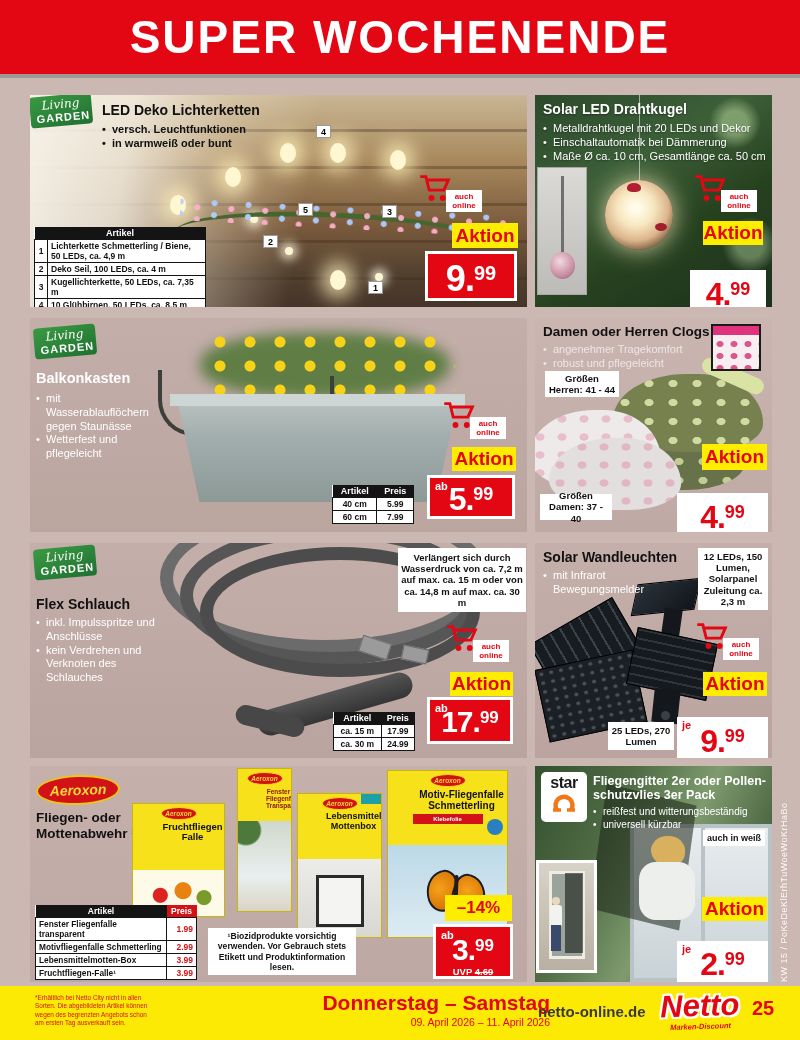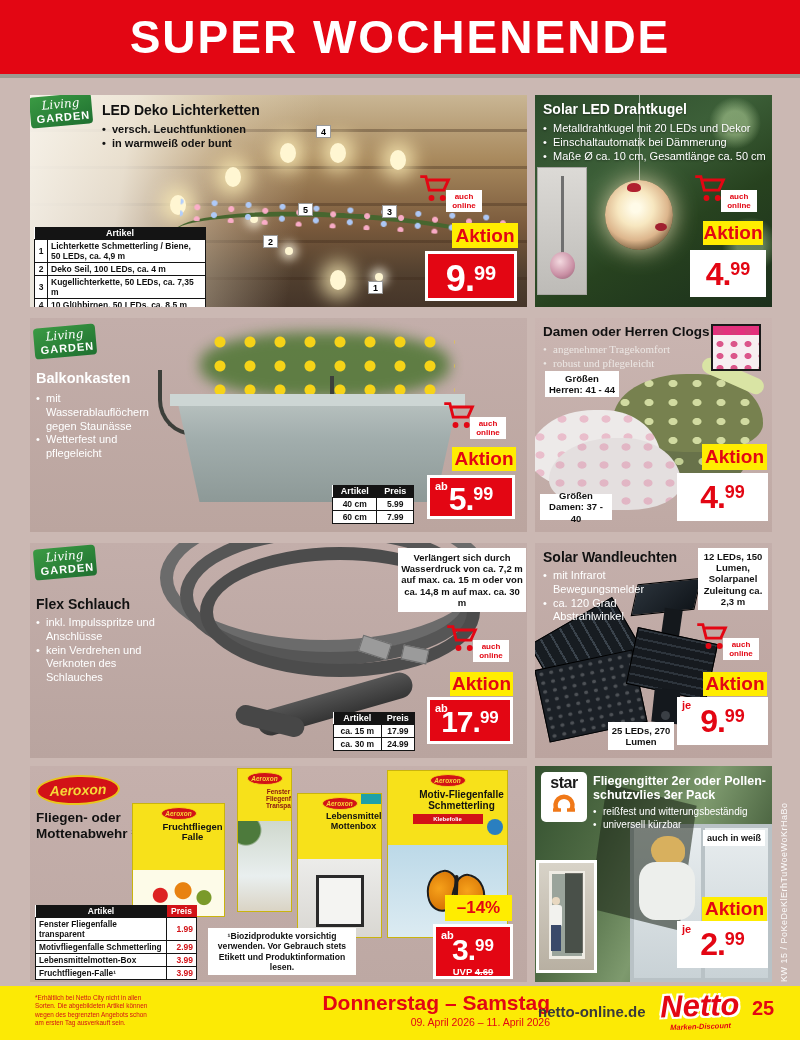--- a/index.html
+++ b/index.html
@@ -22,21 +22,21 @@
   .bullets.white li { color:#fff; font-weight:normal; }
   .bullets.lt li { color:#ece7e4; font-weight:normal; }
 
   .aktion { position:absolute; background:#ffed00; color:#e30613; font-weight:bold; font-size:19px;
             display:flex; align-items:center; justify-content:center; }
   .price { position:absolute; text-align:center; font-weight:bold; line-height:1; }
   .price .pfx { position:absolute; left:5px; top:3px; font-size:11px; font-weight:bold; }
   .price .pint { font-size:36px; letter-spacing:-1px; }
   .price .pdec { font-size:20px; display:inline-block; transform:translateY(-11px); }
   .price-red { background:#e30613; color:#fff; border:3px solid #fff; }
-  .price-white { background:#fff; color:#e30613; }
+  .price-white { background:#fff; color:#e30613;margin-top:20px; }
   .uvp { font-size:9.5px; margin-top:2px; }
   .uvp .strike { text-decoration:line-through; }
 
   .shop { position:absolute; }
   .shop svg { display:block; }
   .ao { position:absolute; background:#fff; color:#e30613; font-weight:bold; font-size:8px;
         width:36px; text-align:center; line-height:1.15; padding:2px 1px; left:28px; top:17px; }
 
   .tbl { position:absolute; border-collapse:collapse; background:#fff; }
   .tbl th { background:#141414; color:#fff; font-size:9px; padding:1px 3px; font-weight:bold; }
@@ -133,21 +133,21 @@
   .strap { position:absolute; left:165px; top:50px; width:66px; height:16px; background:#d9e4a4; border-radius:8px; transform:rotate(24deg); }
   .cgC { left:-6px; top:92px; width:132px; height:80px; background:#edeae9;
          background-image:radial-gradient(rgba(233,185,200,.9) 0 4px, rgba(0,0,0,0) 5px); background-size:22px 18px; }
   .cgD { left:14px; top:120px; width:132px; height:72px; background:#e4dfdf;
          background-image:radial-gradient(rgba(225,175,192,.85) 0 4px, rgba(0,0,0,0) 5px); background-size:22px 18px; }
   .inset4 { position:absolute; left:176px; top:6px; width:50px; height:47px; border:2px solid #1a1a1a;
             background:linear-gradient(180deg,#e3317d 0 9px, #f7eef1 9px);
             background-image:radial-gradient(rgba(214,60,120,.85) 0 3px, rgba(0,0,0,0) 4px), linear-gradient(180deg,#e3317d 0 9px,#f7eef1 9px);
             background-size:14px 12px, 100% 100%; }
   .p4 .ttl { left:8px; top:6px; font-size:13.5px; }
-  .p4 .bullets { left:8px; top:25px;font-family:Liberation Serif, serif; }
+  .p4 .bullets { left:8px; top:25px; }
   .sizeM { left:10px; top:53px; width:74px; height:26px; font-size:9.5px; }
   .sizeW { left:5px; top:176px; width:72px; height:26px; font-size:9.5px; }
   .p4 .aktion { left:167px; top:126px; width:65px; height:26px; }
   .p4 .price { left:142px; top:155px; width:91px; height:48px; padding-top:8px; }
   .p4 .pint { font-size:32px; } .p4 .pdec { font-size:18px; transform:translateY(-10px); }
 
   
   .p5 { left:30px; top:543px; width:497px; height:215px; background:linear-gradient(180deg,#c3aeaa,#b9a49f); }
   .coil { position:absolute; border:13px solid #5c5c5c; border-radius:50%; }
   .c1 { left:130px; top:-40px; width:330px; height:150px; border-color:#6b6b6b; }
@@ -500,21 +500,20 @@
     <div class="lampTop"></div>
     <div class="lampTopB"></div>
     <div class="lampL1"></div>
     <div class="lampL2"></div>
     <div class="lampM"></div>
     <div class="lampMB"></div>
     <div class="sensor"></div>
     <div class="ttl">Solar Wandleuchten</div>
     <ul class="bullets white">
       <li>mit Infrarot Bewegungsmelder</li>
-      <li>ca. 120 Grad Abstrahlwinkel</li>
     </ul>
     <div class="whitebox spec1">12 LEDs, 150 Lumen, Solarpanel Zuleitung ca. 2,3 m</div>
     <div class="whitebox spec2">25 LEDs, 270 Lumen</div>
     <div class="shop">
       <span><svg width="36" height="32" viewBox="0 0 32 28">
             <path d="M2 3 h5 l3 12 h13 l4 -9 h-18" fill="none" stroke="#e30613" stroke-width="2.6"></path>
             <circle cx="12" cy="22" r="2.6" fill="#e30613"></circle>
             <circle cx="22" cy="22" r="2.6" fill="#e30613"></circle>
           </svg></span>
       <span class="ao">auch online</span>

